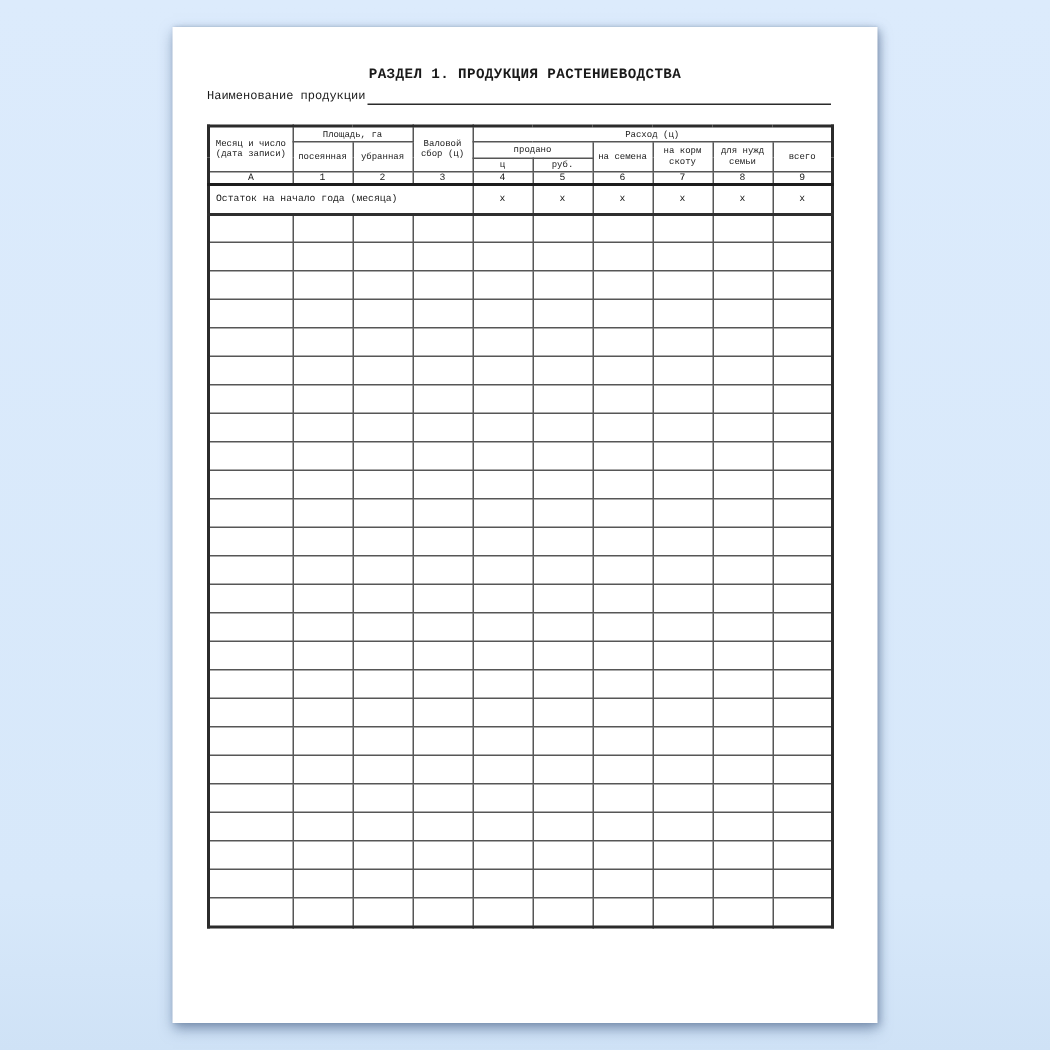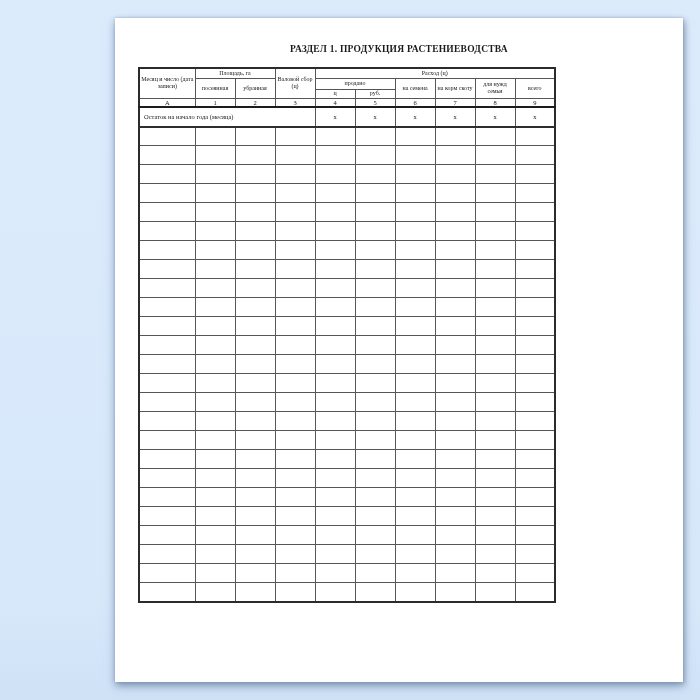--- a/index.html
+++ b/index.html
@@ -10,24 +10,25 @@
     font-family: "Liberation Serif", "DejaVu Serif", serif;
   }
   .canvas {
     position: relative;
     width: 700px; height: 700px;
     background: linear-gradient(180deg, #dcebfc 0%, #d7e8fa 85%, #cfe2f6 100%);
   }
   .page {
     position: absolute;
     left: 115px; top: 18px;
-    width: 568px; height: 664px;
+    width: 470px; height: 664px;
     background: #ffffff;
     box-shadow: 0 4px 9px rgba(100,125,160,0.65), 2px 2px 5px rgba(110,130,160,0.45), 0 0 2px rgba(130,150,175,0.5);
     box-sizing: border-box;
+    font-family: Liberation Mono, monospace;
   }
   .doc-title {
     margin: 26px 20px 0 20px;
     text-align: center;
     font-weight: bold;
     font-size: 9.5px;
     letter-spacing: 0.25px;
     color: #1a1a1a;
     white-space: nowrap;
   }
@@ -85,20 +86,24 @@
   tr.empty-row td { height: 19px; }
 </style>
 </head>
 <body>
 
 <div class="canvas">
   <div class="page">
 
     <div class="doc-title">РАЗДЕЛ 1. ПРОДУКЦИЯ РАСТЕНИЕВОДСТВА</div>
 
+    <div class="product-line">
+      <span>Наименование продукции</span>
+      <span class="fill-line"></span>
+    </div>
 
     <table class="form">
       <colgroup>
         <col style="width:56px">
           <col style="width:40px">
           <col style="width:40px">
         <col style="width:40px">
           <col style="width:40px">
           <col style="width:40px">
         <col style="width:40px">

